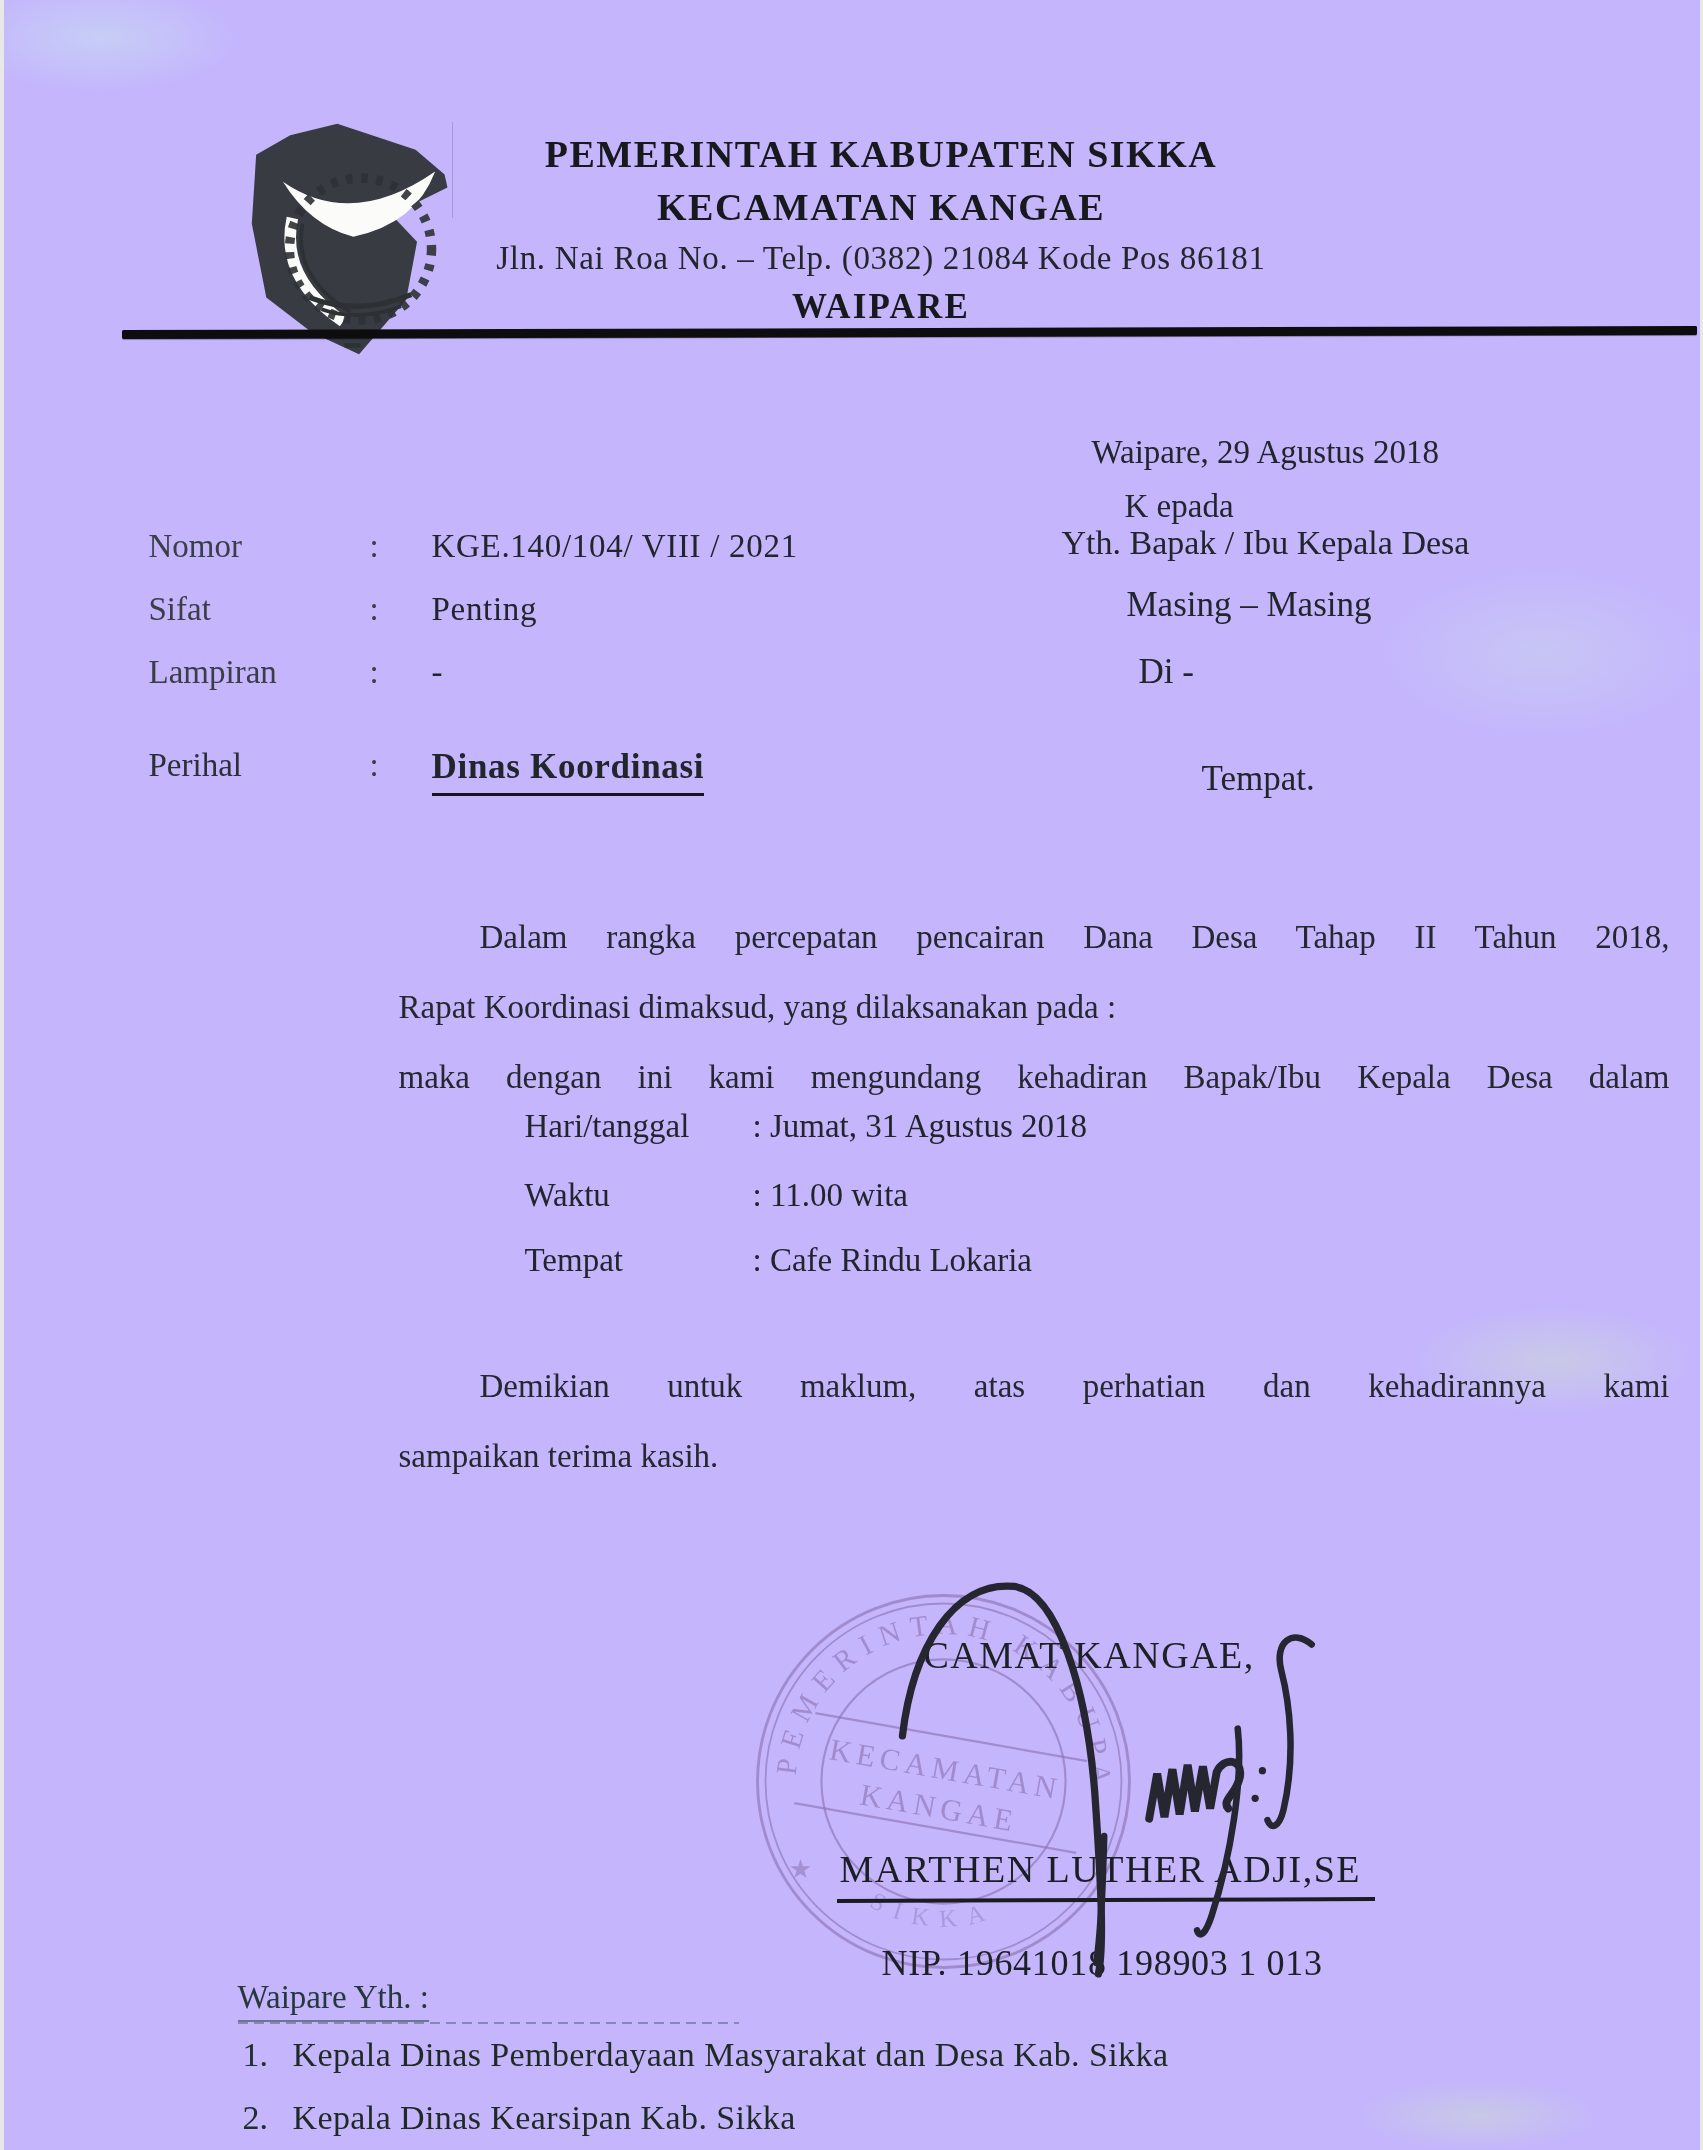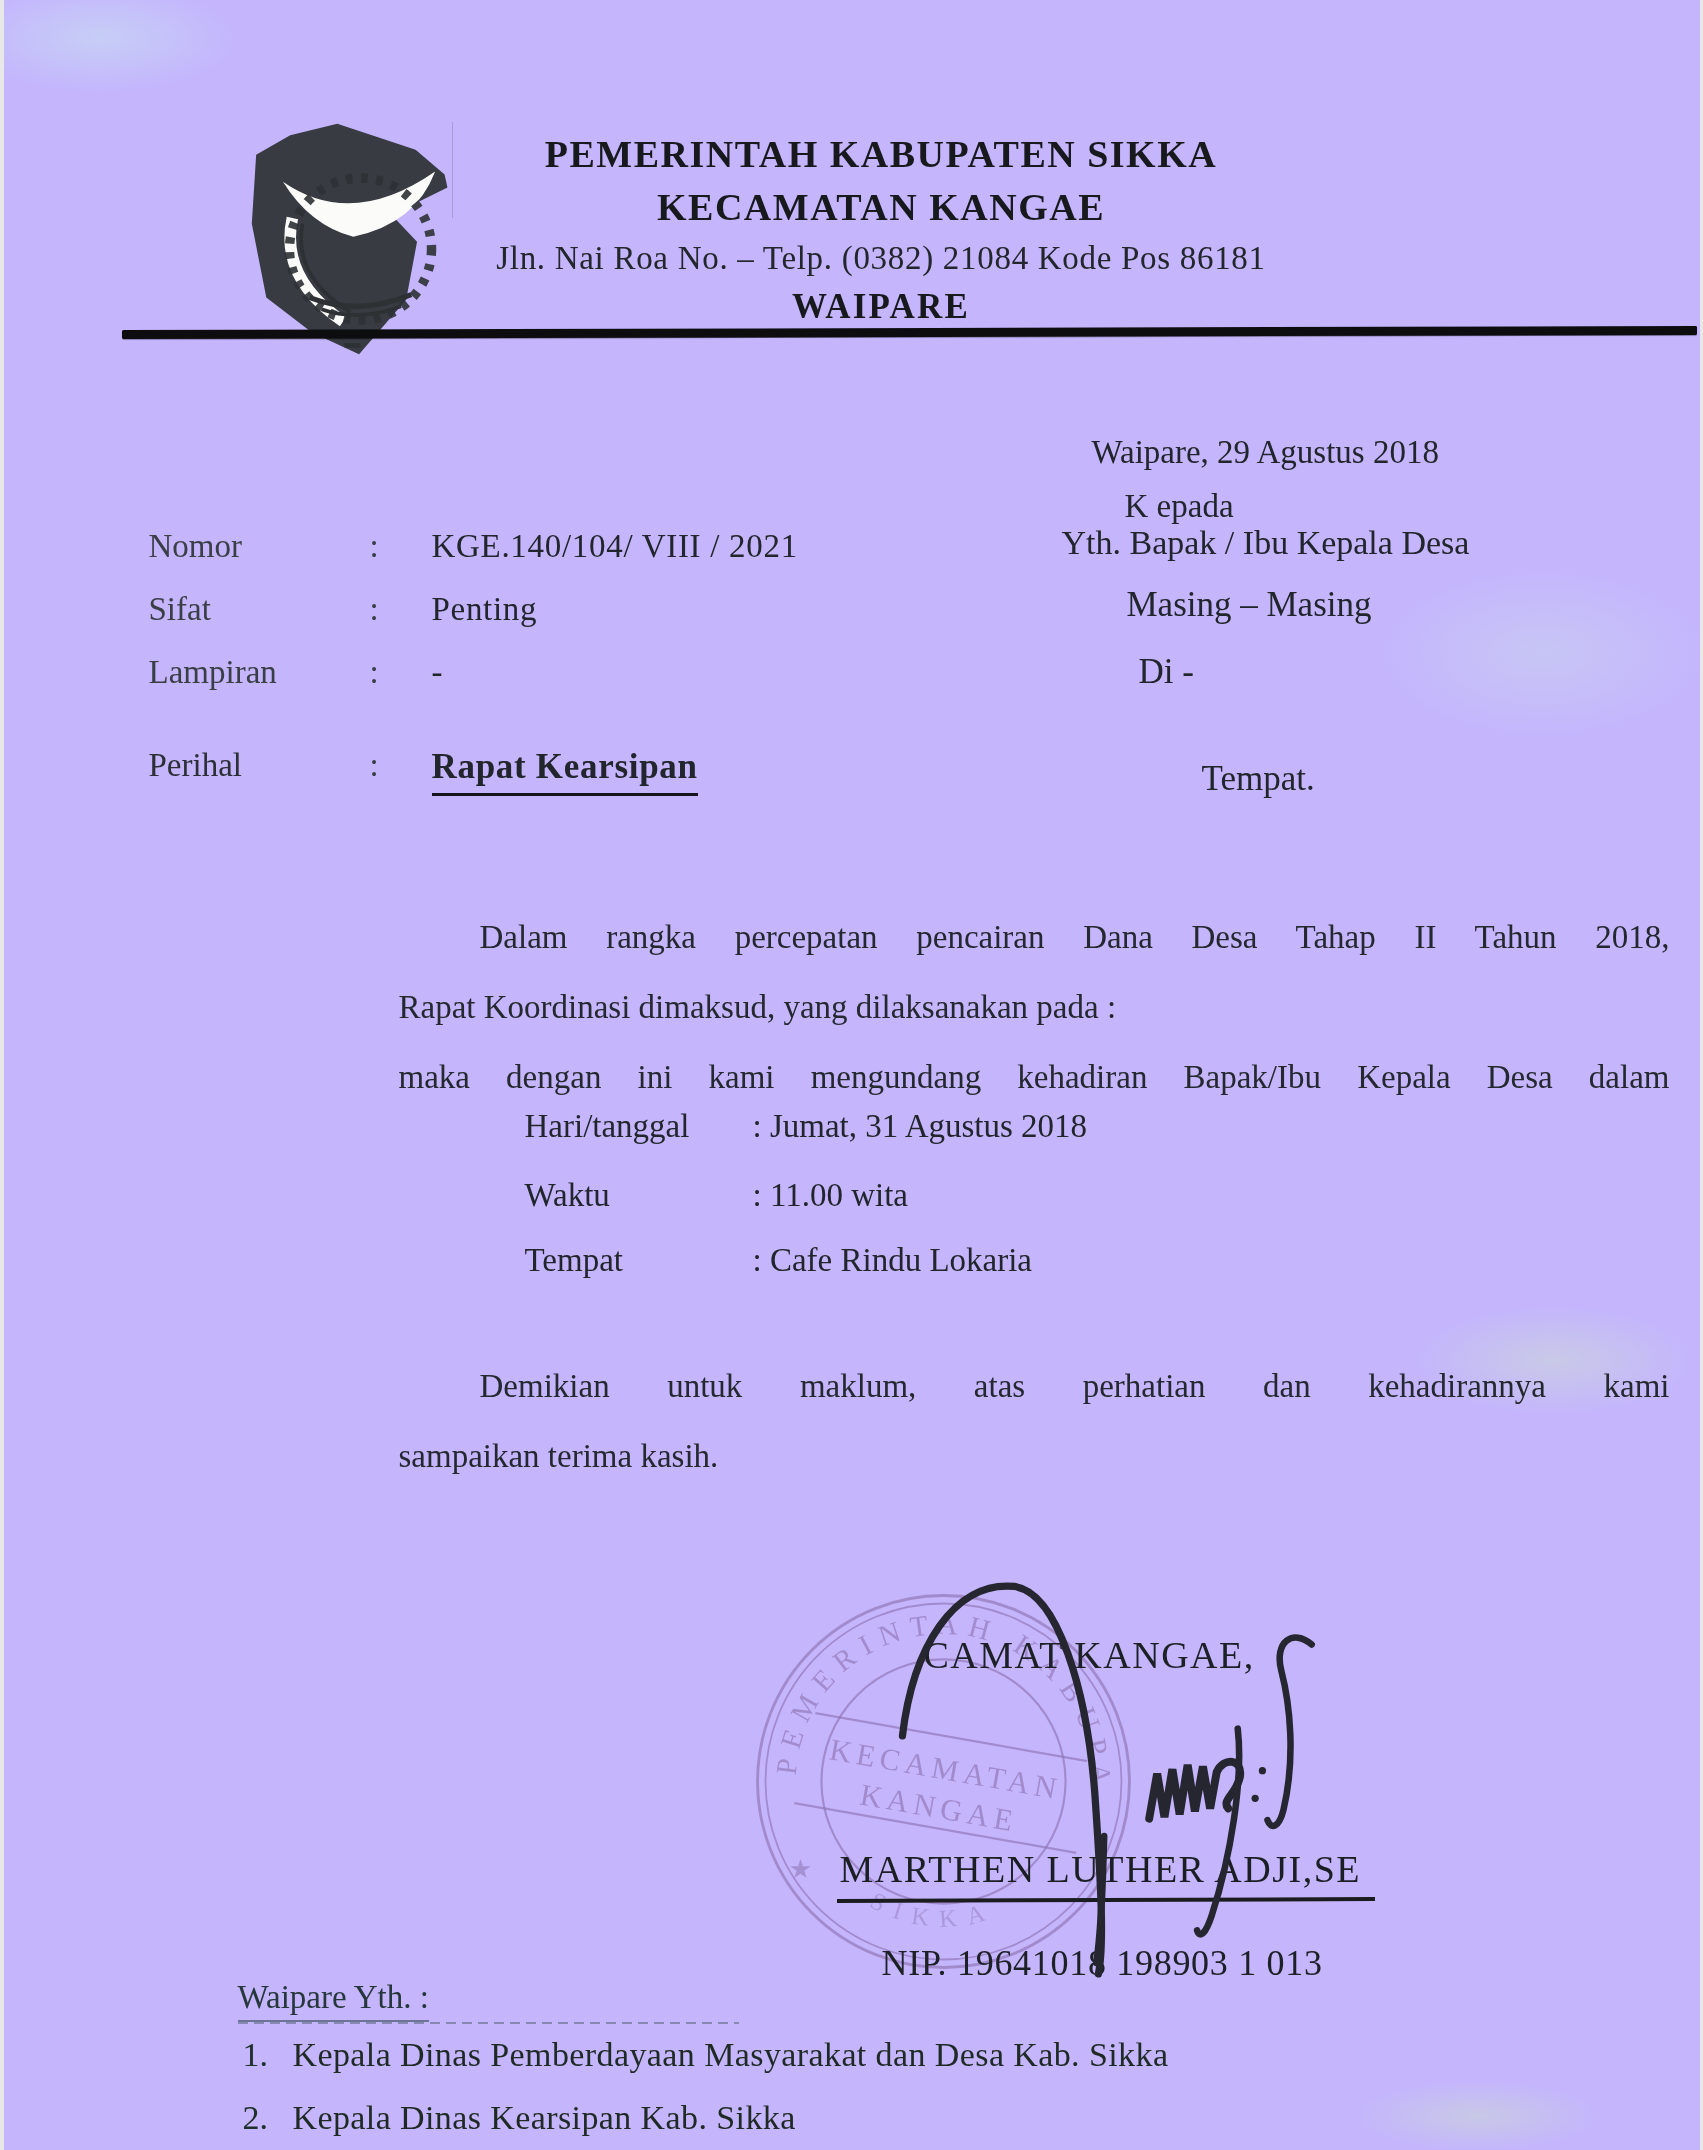--- a/index.html
+++ b/index.html
@@ -110,21 +110,21 @@
     <span class="meta-value">Penting</span>
   </div>
   <div class="abs meta-row" style="top:654px;">
     <span class="meta-label">Lampiran</span>
     <span class="meta-colon">:</span>
     <span class="meta-value">-</span>
   </div>
   <div class="abs meta-row" style="top:747px;">
     <span class="meta-label perihal-label">Perihal</span>
     <span class="meta-colon">:</span>
-    <span class="meta-value perihal-value">Rapat Kearsipan</span>
+    <span class="meta-value perihal-value">Dinas Koordinasi</span>
   </div>
 
   <div class="abs body-block">
     <div class="body-line first">Dalam rangka percepatan pencairan Dana Desa Tahap II Tahun 2018,</div>
     <div class="body-line last">Rapat Koordinasi dimaksud, yang dilaksanakan pada :</div>
     <div class="body-line">maka dengan ini kami mengundang kehadiran Bapak/Ibu Kepala Desa dalam</div>
   </div>
 
   <div class="abs detail-row" style="top:1108px;">
     <span class="detail-label">Hari/tanggal</span>

